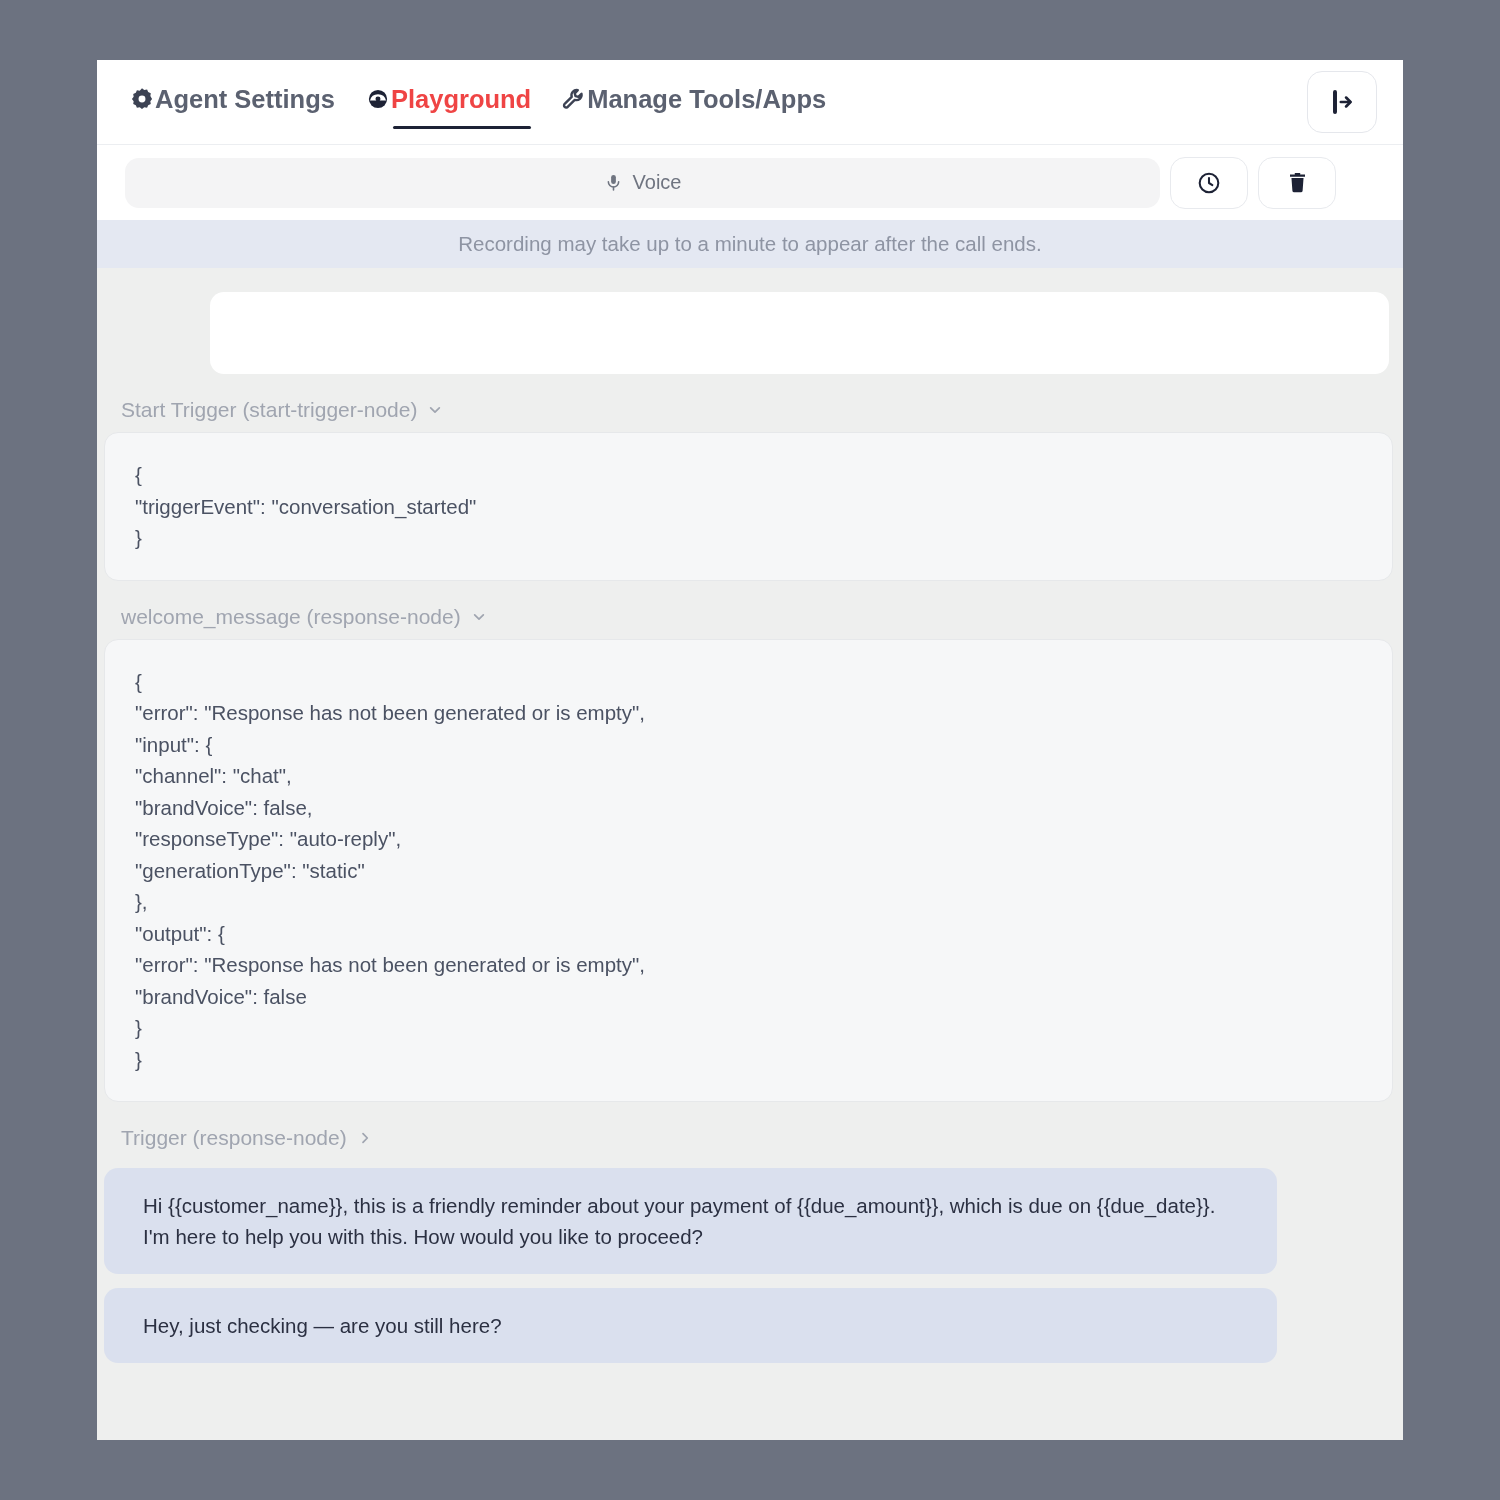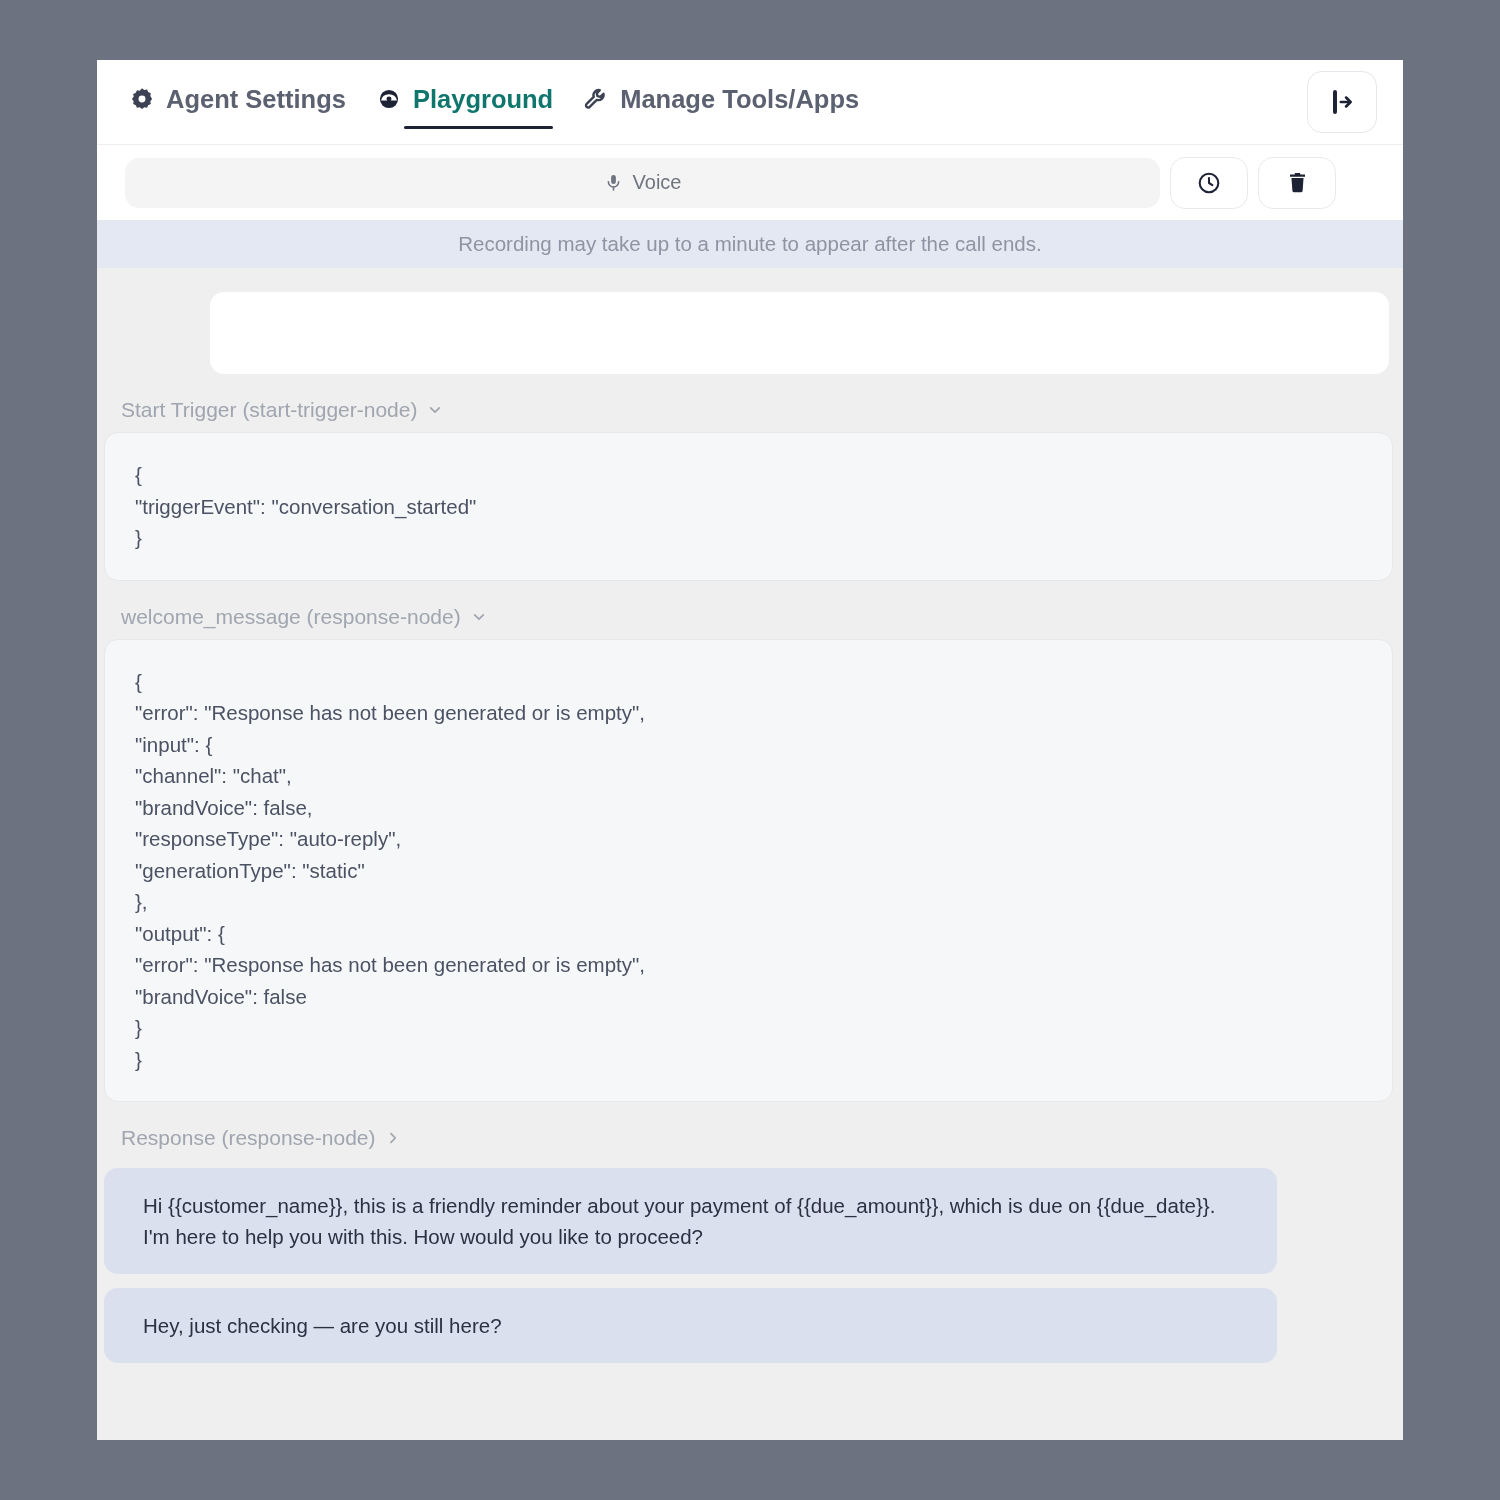--- a/index.html
+++ b/index.html
@@ -36,31 +36,30 @@
     position: relative;
   }
   .nav-tabs {
     display: flex;
     align-items: center;
     gap: 30px;
   }
   .nav-tab {
     display: flex;
     align-items: center;
-    gap: 11px;
     font-size: 25.5px;
     color: #5b6170;
     font-weight: 700;
     padding-bottom: 6px;
     cursor: pointer;
     position: relative;
     white-space: nowrap;
   }
   .nav-tab.active {
-    color: #0f766e;
+    color: #ef4444;
   }
   .nav-tab.active::after {
     content: "";
     position: absolute;
     left: 28px;
     right: 0;
     bottom: -9px;
     height: 3px;
     background: #1d2235;
     border-radius: 2px;
@@ -326,21 +325,21 @@
       <div class="code-line">"generationType": "static"</div>
       <div class="code-line">},</div>
       <div class="code-line">"output": {</div>
       <div class="code-line">"error": "Response has not been generated or is empty",</div>
       <div class="code-line">"brandVoice": false</div>
       <div class="code-line">}</div>
       <div class="code-line">}</div>
     </div>
 
     <div class="node-label">
-      <span>Response (response-node)</span>
+      <span>Trigger (response-node)</span>
       <span>
         <svg width="16" height="16" viewBox="0 0 24 24" fill="none" stroke="#a0a5b0" stroke-width="2.6" stroke-linecap="round" stroke-linejoin="round">
           <path d="M9 5.5 15.4 12 9 18.5"></path>
         </svg>
       </span>
     </div>
 
     <div class="bubble first">
       <span>Hi {{customer_name}}, this is a friendly reminder about your payment of {{due_amount}}, which is due on {{due_date}}. I'm here to help you with this. How would you like to proceed?</span>
     </div>

